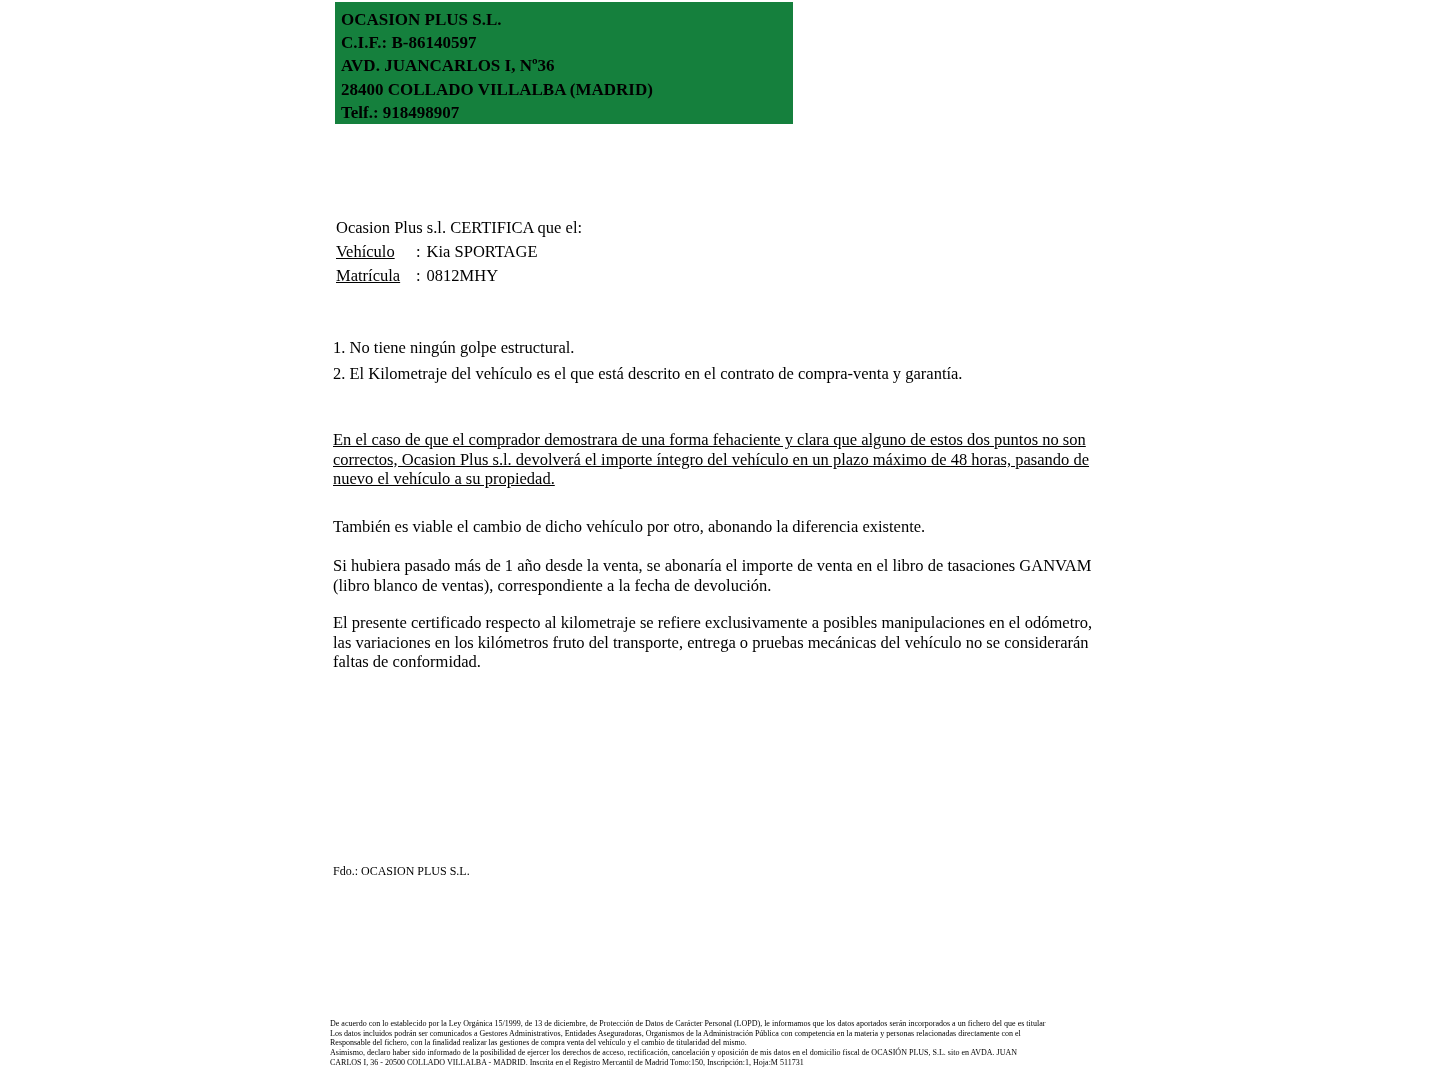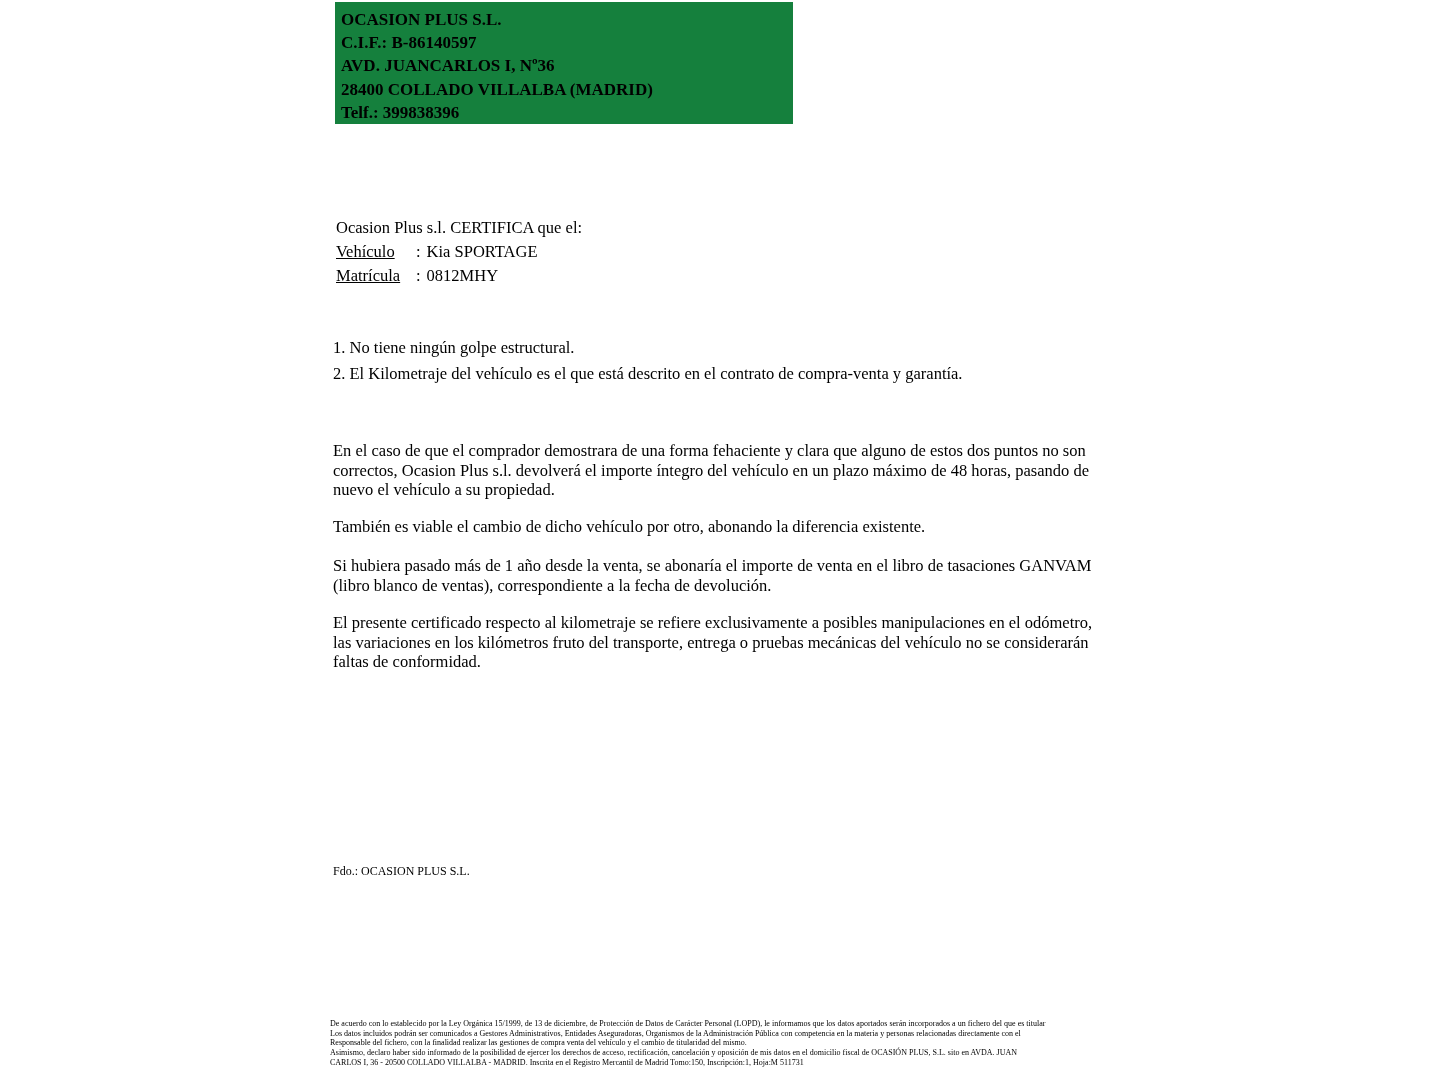--- a/index.html
+++ b/index.html
@@ -58,21 +58,21 @@
   }
   .point-1 { top: 326px; margin-top: 12px; }
   .point-2 { top: 364px; }
   .para {
     position: absolute;
     left: 333px;
     width: 766px;
     font-size: 16.5px;
     line-height: 19.7px;
   }
-  .para-1 { top: 441px; }
+  .para-1 { top: 430px; text-decoration: underline; }
   .para-2 { top: 517px; }
   .para-3 { top: 556px; }
   .para-4 { top: 613px; }
   .signature {
     position: absolute;
     left: 333px;
     top: 864px;
     font-size: 12px;
     white-space: nowrap;
   }
@@ -89,21 +89,21 @@
 </head>
 <body>
 
 <div class="page">
 
   <div class="header-block">
     <div class="hb-line">OCASION PLUS S.L.</div>
     <div class="hb-line">C.I.F.: B-86140597</div>
     <div class="hb-line">AVD. JUANCARLOS I, Nº36</div>
     <div class="hb-line">28400 COLLADO VILLALBA (MADRID)</div>
-    <div class="hb-line">Telf.: 399838396</div>
+    <div class="hb-line">Telf.: 918498907</div>
   </div>
 
 
   <div class="cert-block">
     <div>Ocasion Plus s.l. CERTIFICA que el:</div>
     <div class="field-row">
       <span class="field-label">Vehículo</span><span class="field-sep">:</span><span class="field-value">Kia SPORTAGE</span>
     </div>
     <div class="field-row">
       <span class="field-label">Matrícula</span><span class="field-sep">:</span><span class="field-value">0812MHY</span>

